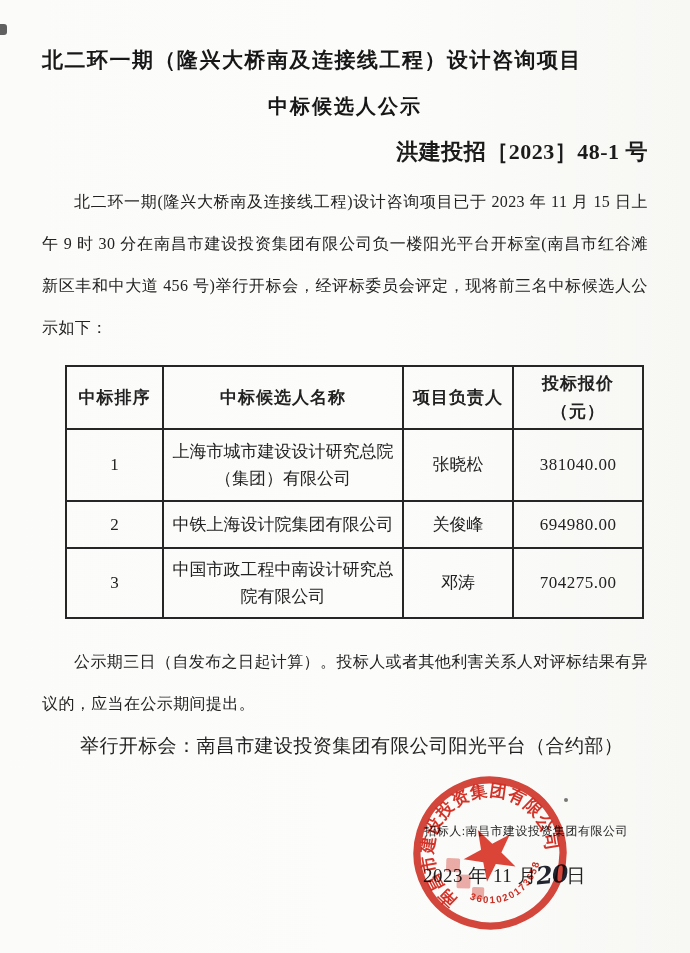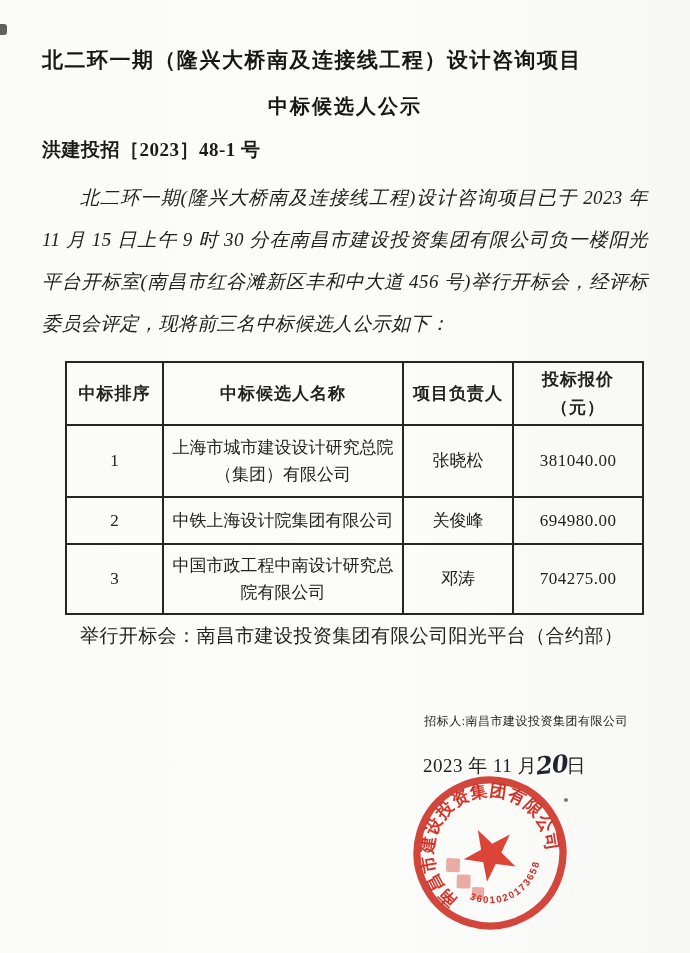--- a/index.html
+++ b/index.html
@@ -23,27 +23,27 @@
     margin-top:46px; text-align:left;
     font-family:"Liberation Sans","DejaVu Sans",sans-serif;
     font-size:21px; font-weight:700; letter-spacing:1.5px; color:#171717;
   }
   .title2{
     margin-top:19px; text-align:center;
     font-family:Liberation Sans, sans-serif;
     font-size:20px; font-weight:700; letter-spacing:2px; color:#171717;
   }
   .docnum{
-    margin-top:17px; text-align:left;
-    font-size:19px; font-weight:700; letter-spacing:.5px; color:#1b1b1b;
+    margin-top:17px; text-align:right;
+    font-size:22px; font-weight:700; letter-spacing:.5px; color:#1b1b1b;
   }
   .para{
     margin-top:14px;
-    font-size:19px; line-height:42px; letter-spacing:.4px;
-    text-align:justify; text-indent:2em; color:#222;font-style:italic;
+    font-size:16px; line-height:42px; letter-spacing:.4px;
+    text-align:justify; text-indent:2em; color:#222;
   }
   .line{
     font-size:19px; line-height:42px; letter-spacing:.4px;
     text-indent:2em; color:#222;
   }
 
   table.bid{
     width:577px; margin:16px 0 0 23px;
     border-collapse:collapse; table-layout:fixed;
   }
@@ -142,20 +142,21 @@
       </tr>
       <tr>
         <td class="c-rank">3</td>
         <td class="c-name">中国市政工程中南设计研究总院有限公司</td>
         <td class="c-mgr">邓涛</td>
         <td class="c-price">704275.00</td>
       </tr>
     </tbody>
   </table>
 
+  <p class="para p2">公示期三日（自发布之日起计算）。投标人或者其他利害关系人对评标结果有异议的，应当在公示期间提出。</p>
   <p class="line">举行开标会：南昌市建设投资集团有限公司阳光平台（合约部）</p>
 
   <p class="bidder">招标人:南昌市建设投资集团有限公司</p>
 
   <p class="dateline"><span>2023 年 11 月</span><span class="hand">20</span><span>日</span></p>
 
   <div class="seal">
     <svg viewBox="0 0 200 200" xmlns="http://www.w3.org/2000/svg">
       <circle cx="100" cy="100" r="90" fill="none" stroke="#d0271c" stroke-width="9" opacity="0.9"></circle>
       <path id="sealTopArc" d="M 36.6 129.6 A 70 70 0 1 1 163.4 129.6" fill="none"></path>

